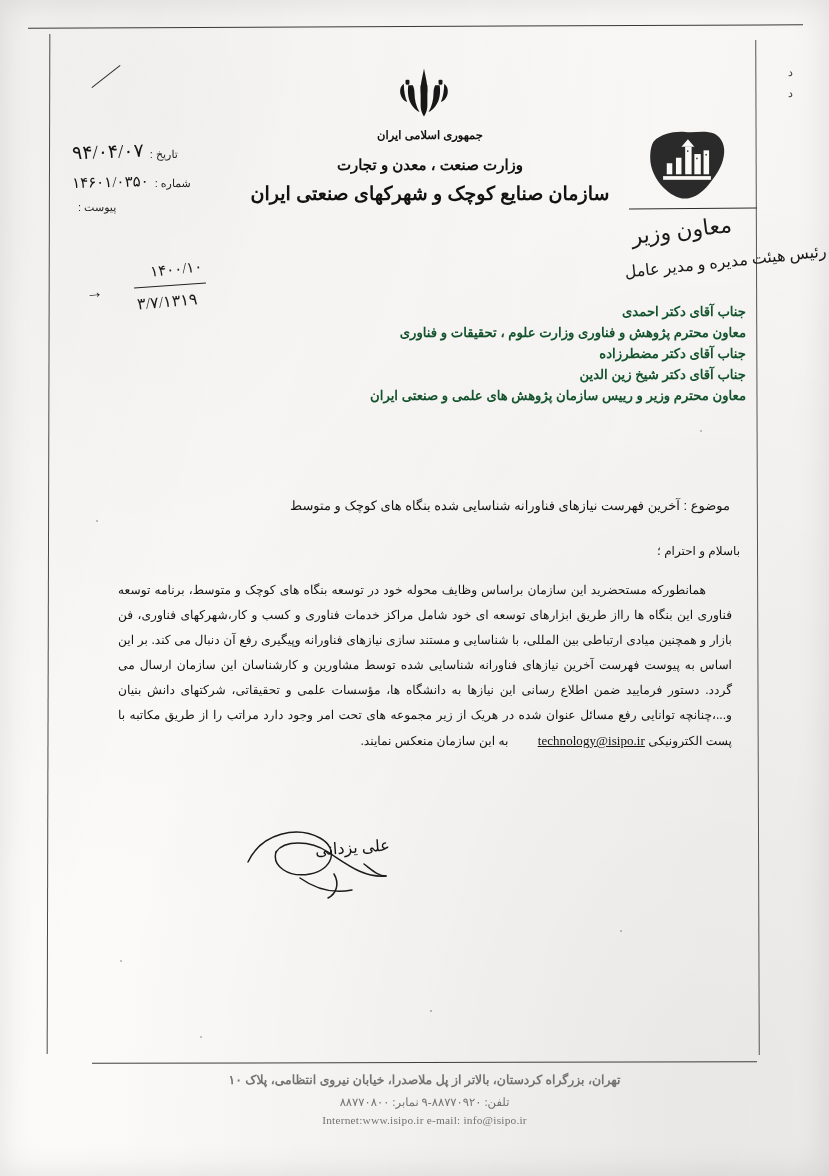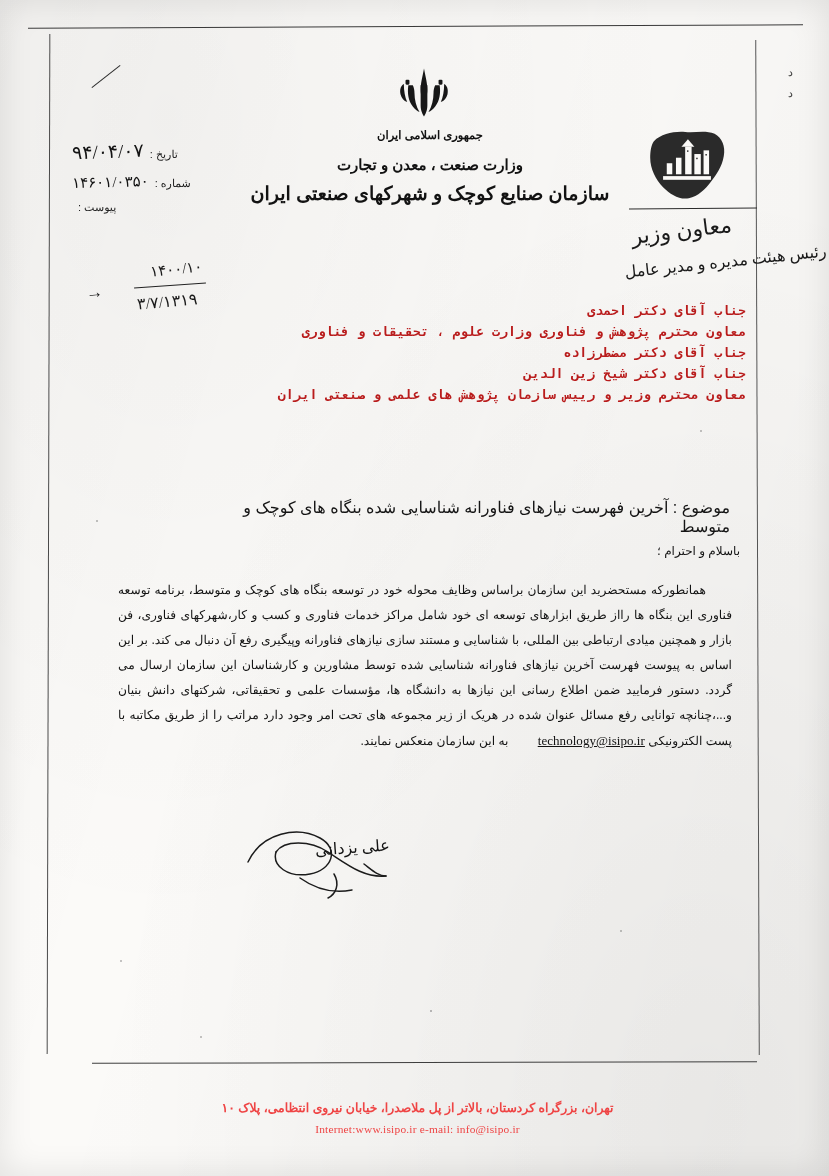--- a/index.html
+++ b/index.html
@@ -207,39 +207,38 @@
     text-align: center;
   }
 
   
   .addressees {
     position: absolute;
     left: 180px; top: 302px;
     width: 566px;
     direction: rtl;
     text-align: right;
-    color: #b91c1c;
-    font-family: Liberation Mono, monospace;
+    color: #14532d;
   }
   .addr-line {
     font-size: 13.2px;
     font-weight: 700;
     line-height: 1.52;
     letter-spacing: 0.1px;
     margin-bottom: 1px;
   }
 
   
   .subject {
     position: absolute;
     left: 200px; top: 498px;
     width: 530px;
     direction: rtl;
     text-align: right;
-    font-size: 16px;
+    font-size: 13px;
     color: #141414;
     letter-spacing: 0.1px;
   }
 
   
   .greeting {
     position: absolute;
     left: 560px; top: 544px;
     width: 180px;
     direction: rtl;
@@ -285,25 +284,24 @@
   }
   .sig-scribble {
     position: absolute;
     left: 236px; top: 818px;
     width: 180px; height: 90px;
   }
 
   
   .footer {
     position: absolute;
-    left: 85px; top: 1072px;
+    left: 92px; top: 1072px;
     width: 665px;
     text-align: center;
-    color: #ef4444;
-    margin-top: 28px;
+    color: #737373;
   }
   .footer-addr {
     direction: rtl;
     font-size: 12.4px;
     font-weight: 600;
     margin-bottom: 8px;
   }
   .footer-phone {
     direction: rtl;
     font-size: 11.6px;
@@ -430,20 +428,21 @@
         <path d="M64 60 C78 70 96 76 116 72"></path>
         <path d="M98 56 C104 66 100 76 92 80"></path>
         <path d="M128 46 C136 52 142 58 150 58"></path>
       </g>
     </svg>
   </div>
   <div class="sig-name">علی یزدانی</div>
 
   <div class="footer">
     <div class="footer-addr">تهران، بزرگراه کردستان، بالاتر از پل ملاصدرا، خیابان نیروی انتظامی، پلاک ۱۰</div>
+    <div class="footer-phone">تلفن: ۸۸۷۷۰۹۲۰-۹   نمابر: ۸۸۷۷۰۸۰۰</div>
     <div class="footer-web">Internet:www.isipo.ir   e-mail: info@isipo.ir</div>
   </div>
 
   <div class="speck" style="left:120px;top:960px;width:2px;height:2px;"></div>
   <div class="speck" style="left:620px;top:930px;width:2px;height:2px;"></div>
   <div class="speck" style="left:430px;top:1010px;width:1.6px;height:1.6px;"></div>
   <div class="speck" style="left:200px;top:1036px;width:2px;height:2px;"></div>
   <div class="speck" style="left:700px;top:430px;width:2px;height:2px;"></div>
   <div class="speck" style="left:96px;top:520px;width:1.8px;height:1.8px;"></div>
 

